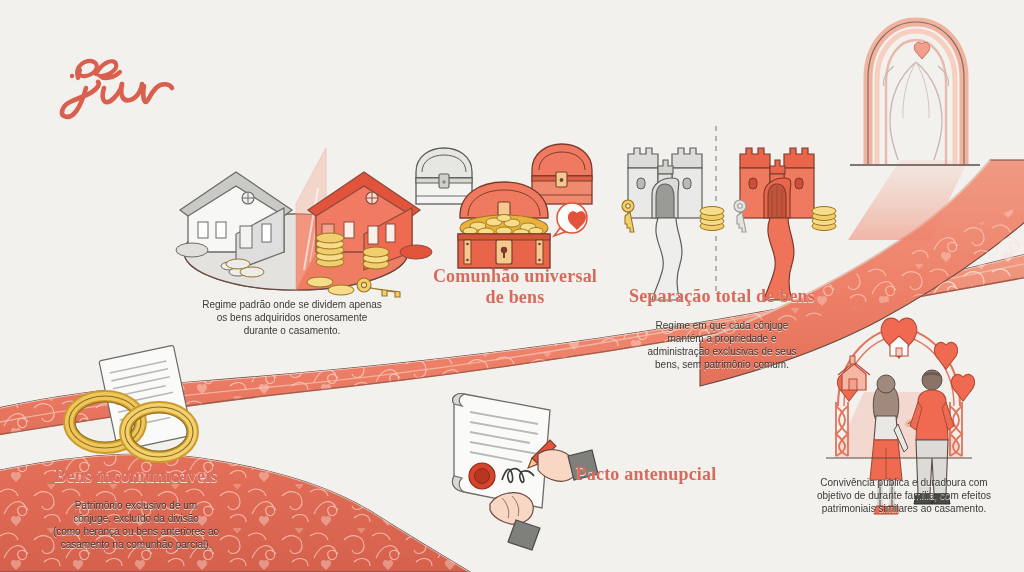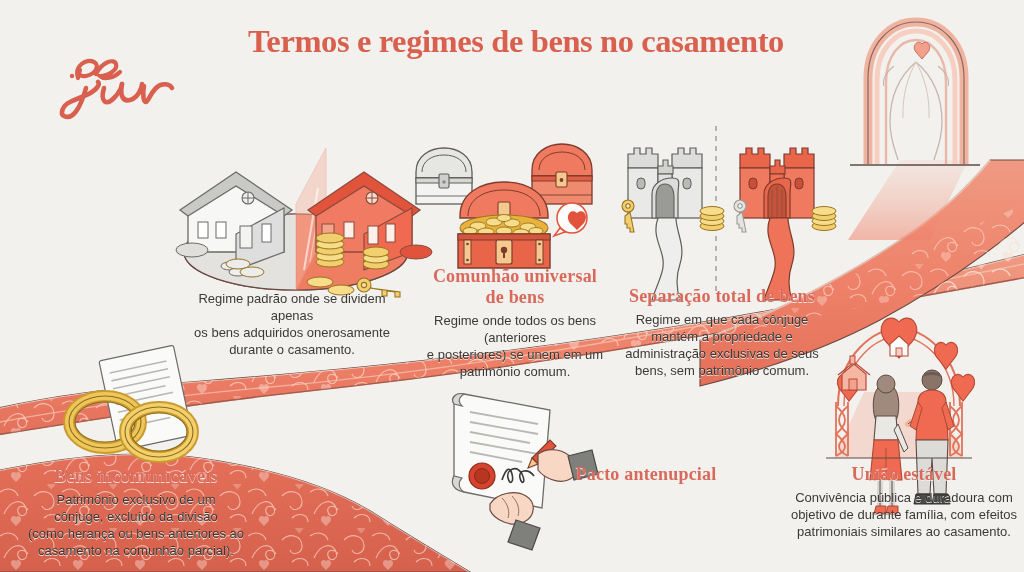--- a/index.html
+++ b/index.html
@@ -20,23 +20,23 @@
     font-family:"Liberation Serif", serif;
     font-weight:bold;
     font-size:18px;
     line-height:1.18;
     letter-spacing:.2px;
     white-space:pre-line;
     text-shadow:0 1px 0 rgba(242,241,237,.9);
   }
   .b-body{
     color:#3b3a38;
-    font-size:13px;
+    font-size:10px;
     line-height:1.30;
-    margin-top:5px;
+    margin-top:12px;
     white-space:pre-line;
     text-shadow:0 1px 0 rgba(242,241,237,.85);
   }
   
   #blk-parcial{left:176px;top:286px;width:232px;}
   #blk-universal{left:402px;top:266px;width:226px;}
   #blk-separacao{left:614px;top:286px;width:216px;}
   #blk-incomunicaveis{left:18px;top:466px;width:236px;}
   #blk-pacto{left:538px;top:464px;width:216px;}
   #blk-uniao{left:790px;top:464px;width:228px;}
@@ -481,34 +481,30 @@
       <path d="M44 30 C50 18 62 14 64 20 C66 26 56 32 48 32 C52 36 62 34 68 28" stroke-width="4.2"></path>
       <circle cx="20" cy="32" r="2.2" fill="#d9604f" stroke="none"></circle>
       <path d="M34 44 C28 66 20 76 12 72 C8 70 10 62 18 58 C26 54 34 52 40 48 C46 44 48 40 46 38" stroke-width="4.6"></path>
       <path d="M52 44 C48 58 54 62 62 54 C68 48 70 42 70 40" stroke-width="4.6"></path>
       <path d="M70 40 C68 50 70 58 78 56 C86 54 90 44 90 40" stroke-width="4.6"></path>
       <path d="M92 42 C90 52 92 58 94 58 C96 58 98 50 104 44 C110 38 118 40 120 44" stroke-width="4.6"></path>
     </g>
     <path d="M46 24 c-3-4 1-8 3-5 2-3 6 1 3 5 l-3 3z" fill="#d9604f" opacity=".0"></path>
   </svg>
 
-  <div id="headline">Termos e regimes de bens no casamento</div>
 
   <div class="block" id="blk-parcial">
     <div class="b-body">Regime padrão onde se dividem apenas
 os bens adquiridos onerosamente
 durante o casamento.</div>
   </div>
 
   <div class="block" id="blk-universal">
     <div class="b-title">Comunhão universal
 de bens</div>
-    <div class="b-body">Regime onde todos os bens (anteriores
-e posteriores) se unem em um
-patrimônio comum.</div>
   </div>
 
   <div class="block" id="blk-separacao">
     <div class="b-title">Separação total de bens</div>
     <div class="b-body">Regime em que cada cônjuge
 mantém a propriedade e
 administração exclusivas de seus
 bens, sem patrimônio comum.</div>
   </div>
 
@@ -518,19 +514,18 @@
 cônjuge, excluído da divisão
 (como herança ou bens anteriores ao
 casamento na comunhão parcial).</div>
   </div>
 
   <div class="block" id="blk-pacto">
     <div class="b-title">Pacto antenupcial</div>
   </div>
 
   <div class="block" id="blk-uniao">
-    <div class="b-title">União estável</div>
     <div class="b-body">Convivência pública e duradoura com
 objetivo de durante família, com efeitos
 patrimoniais similares ao casamento.</div>
   </div>
 
 </div>
 
 </body></html>

